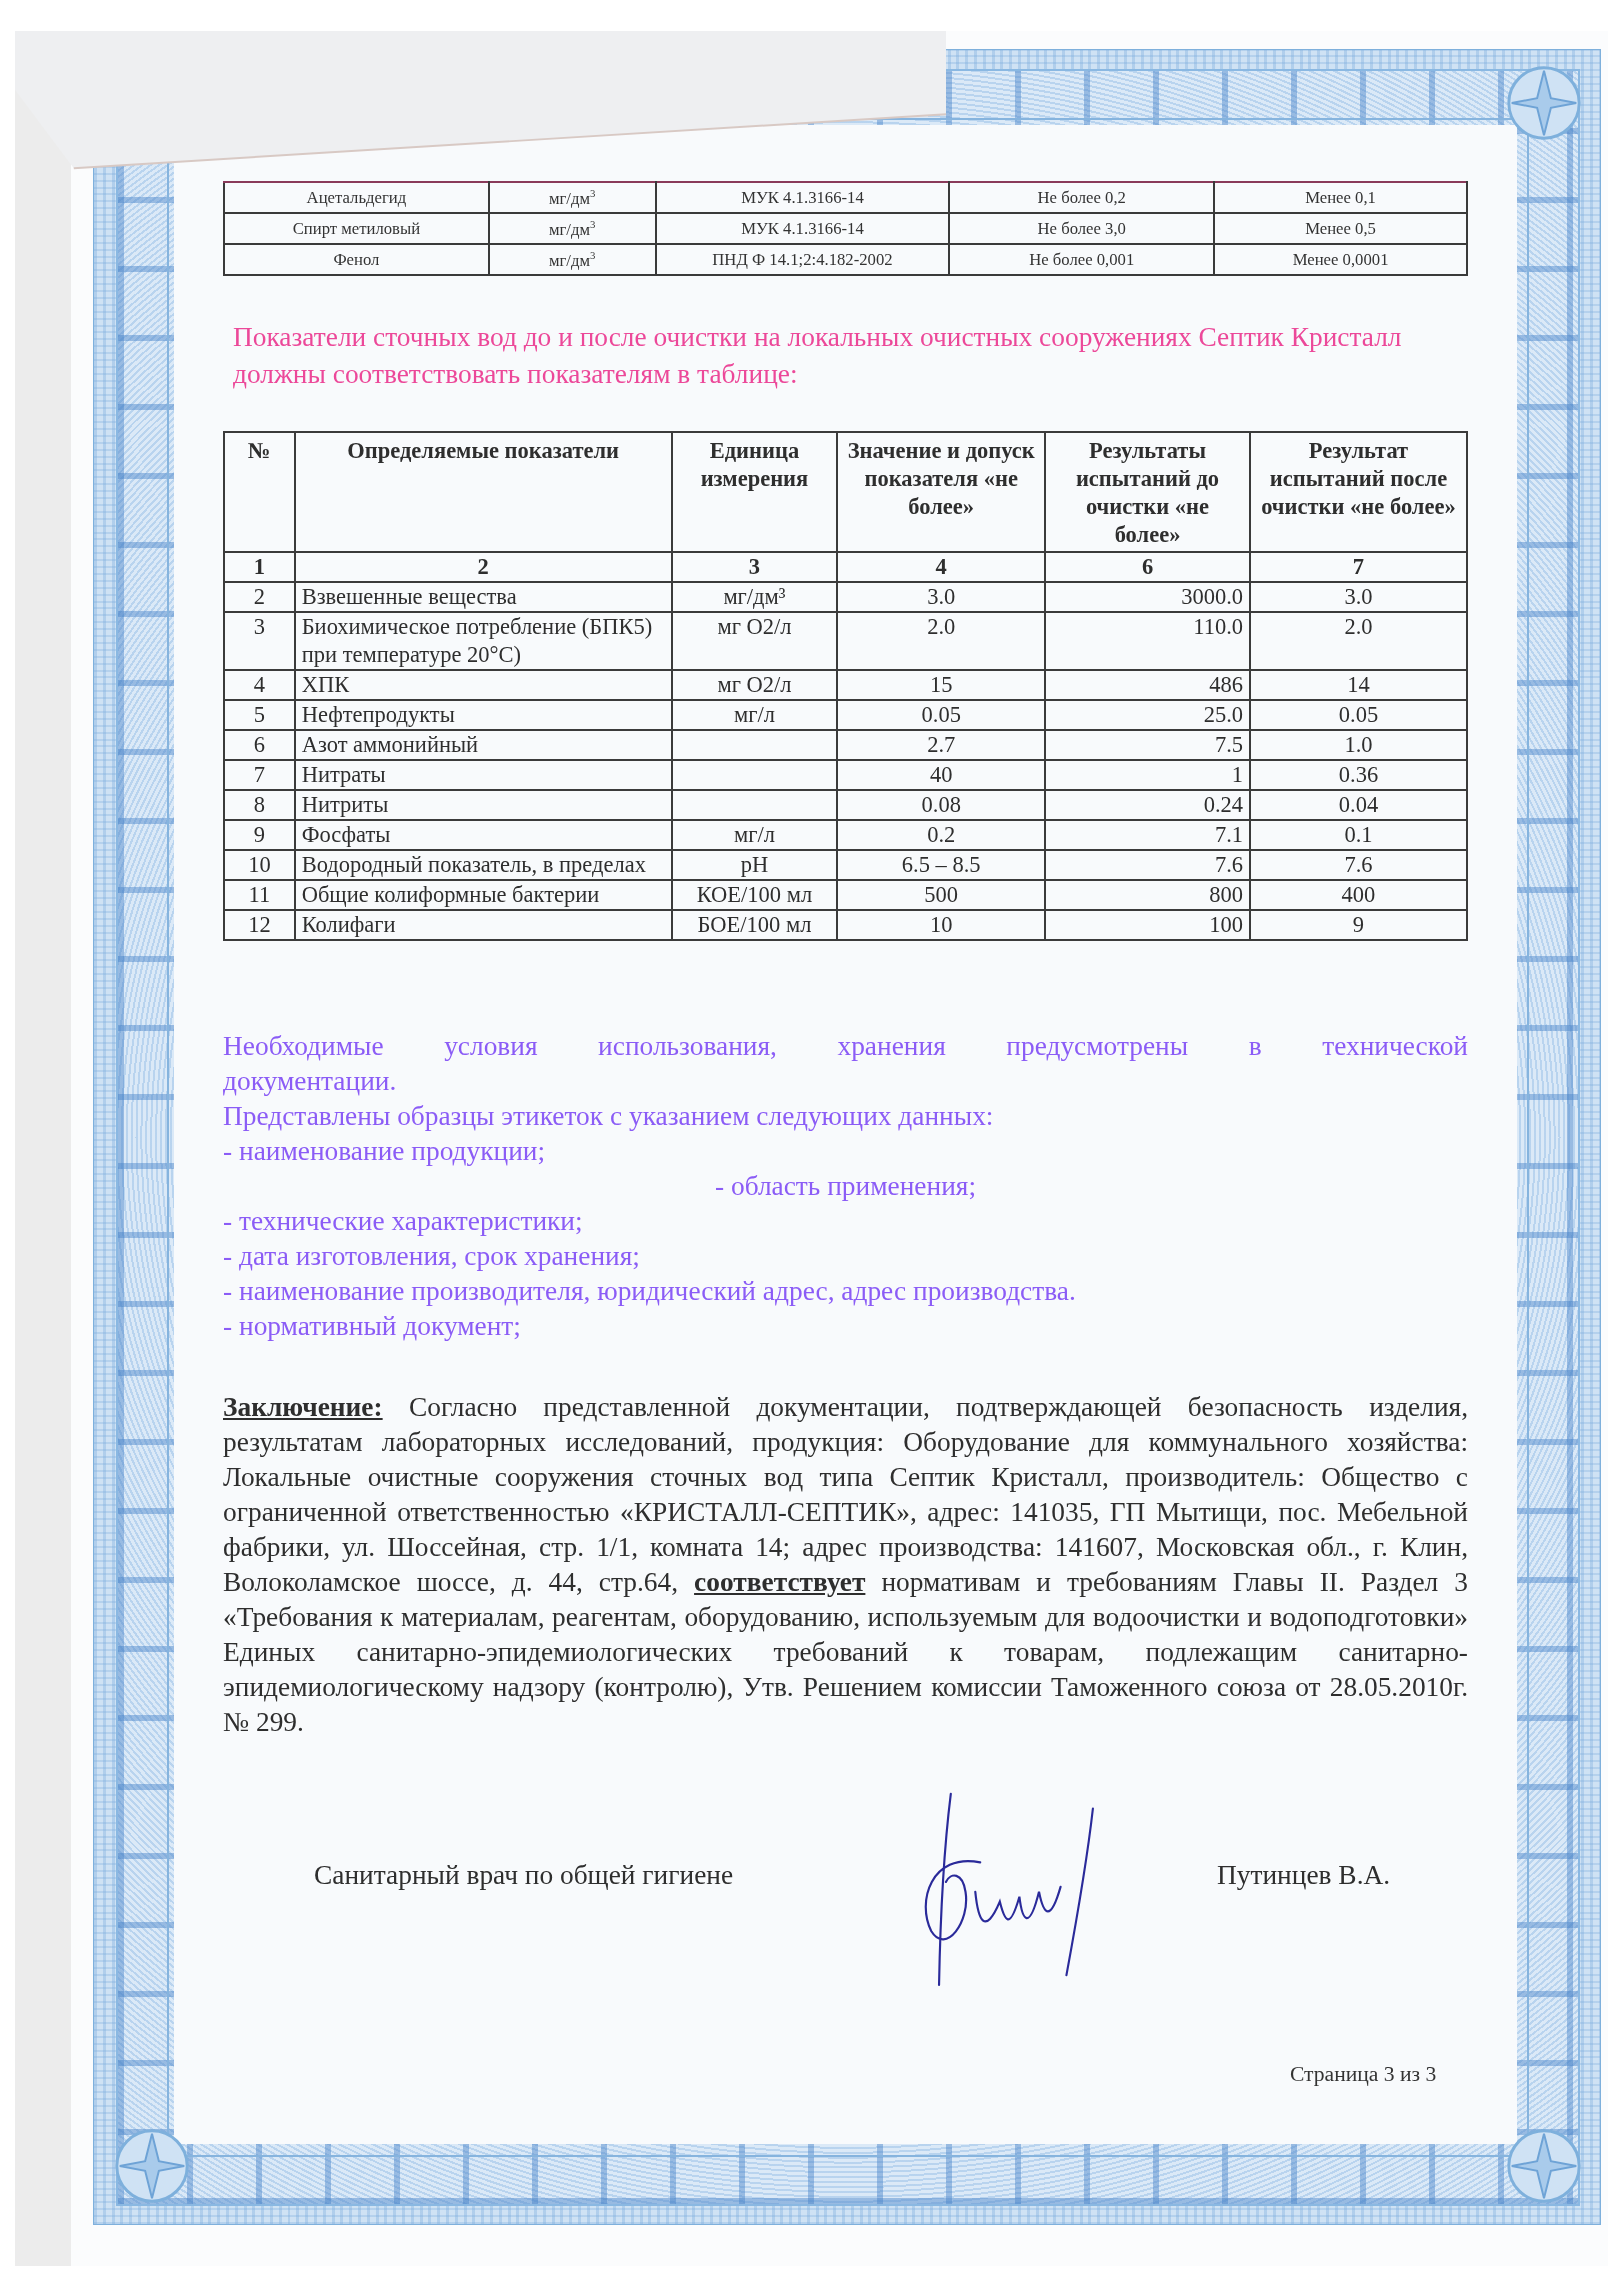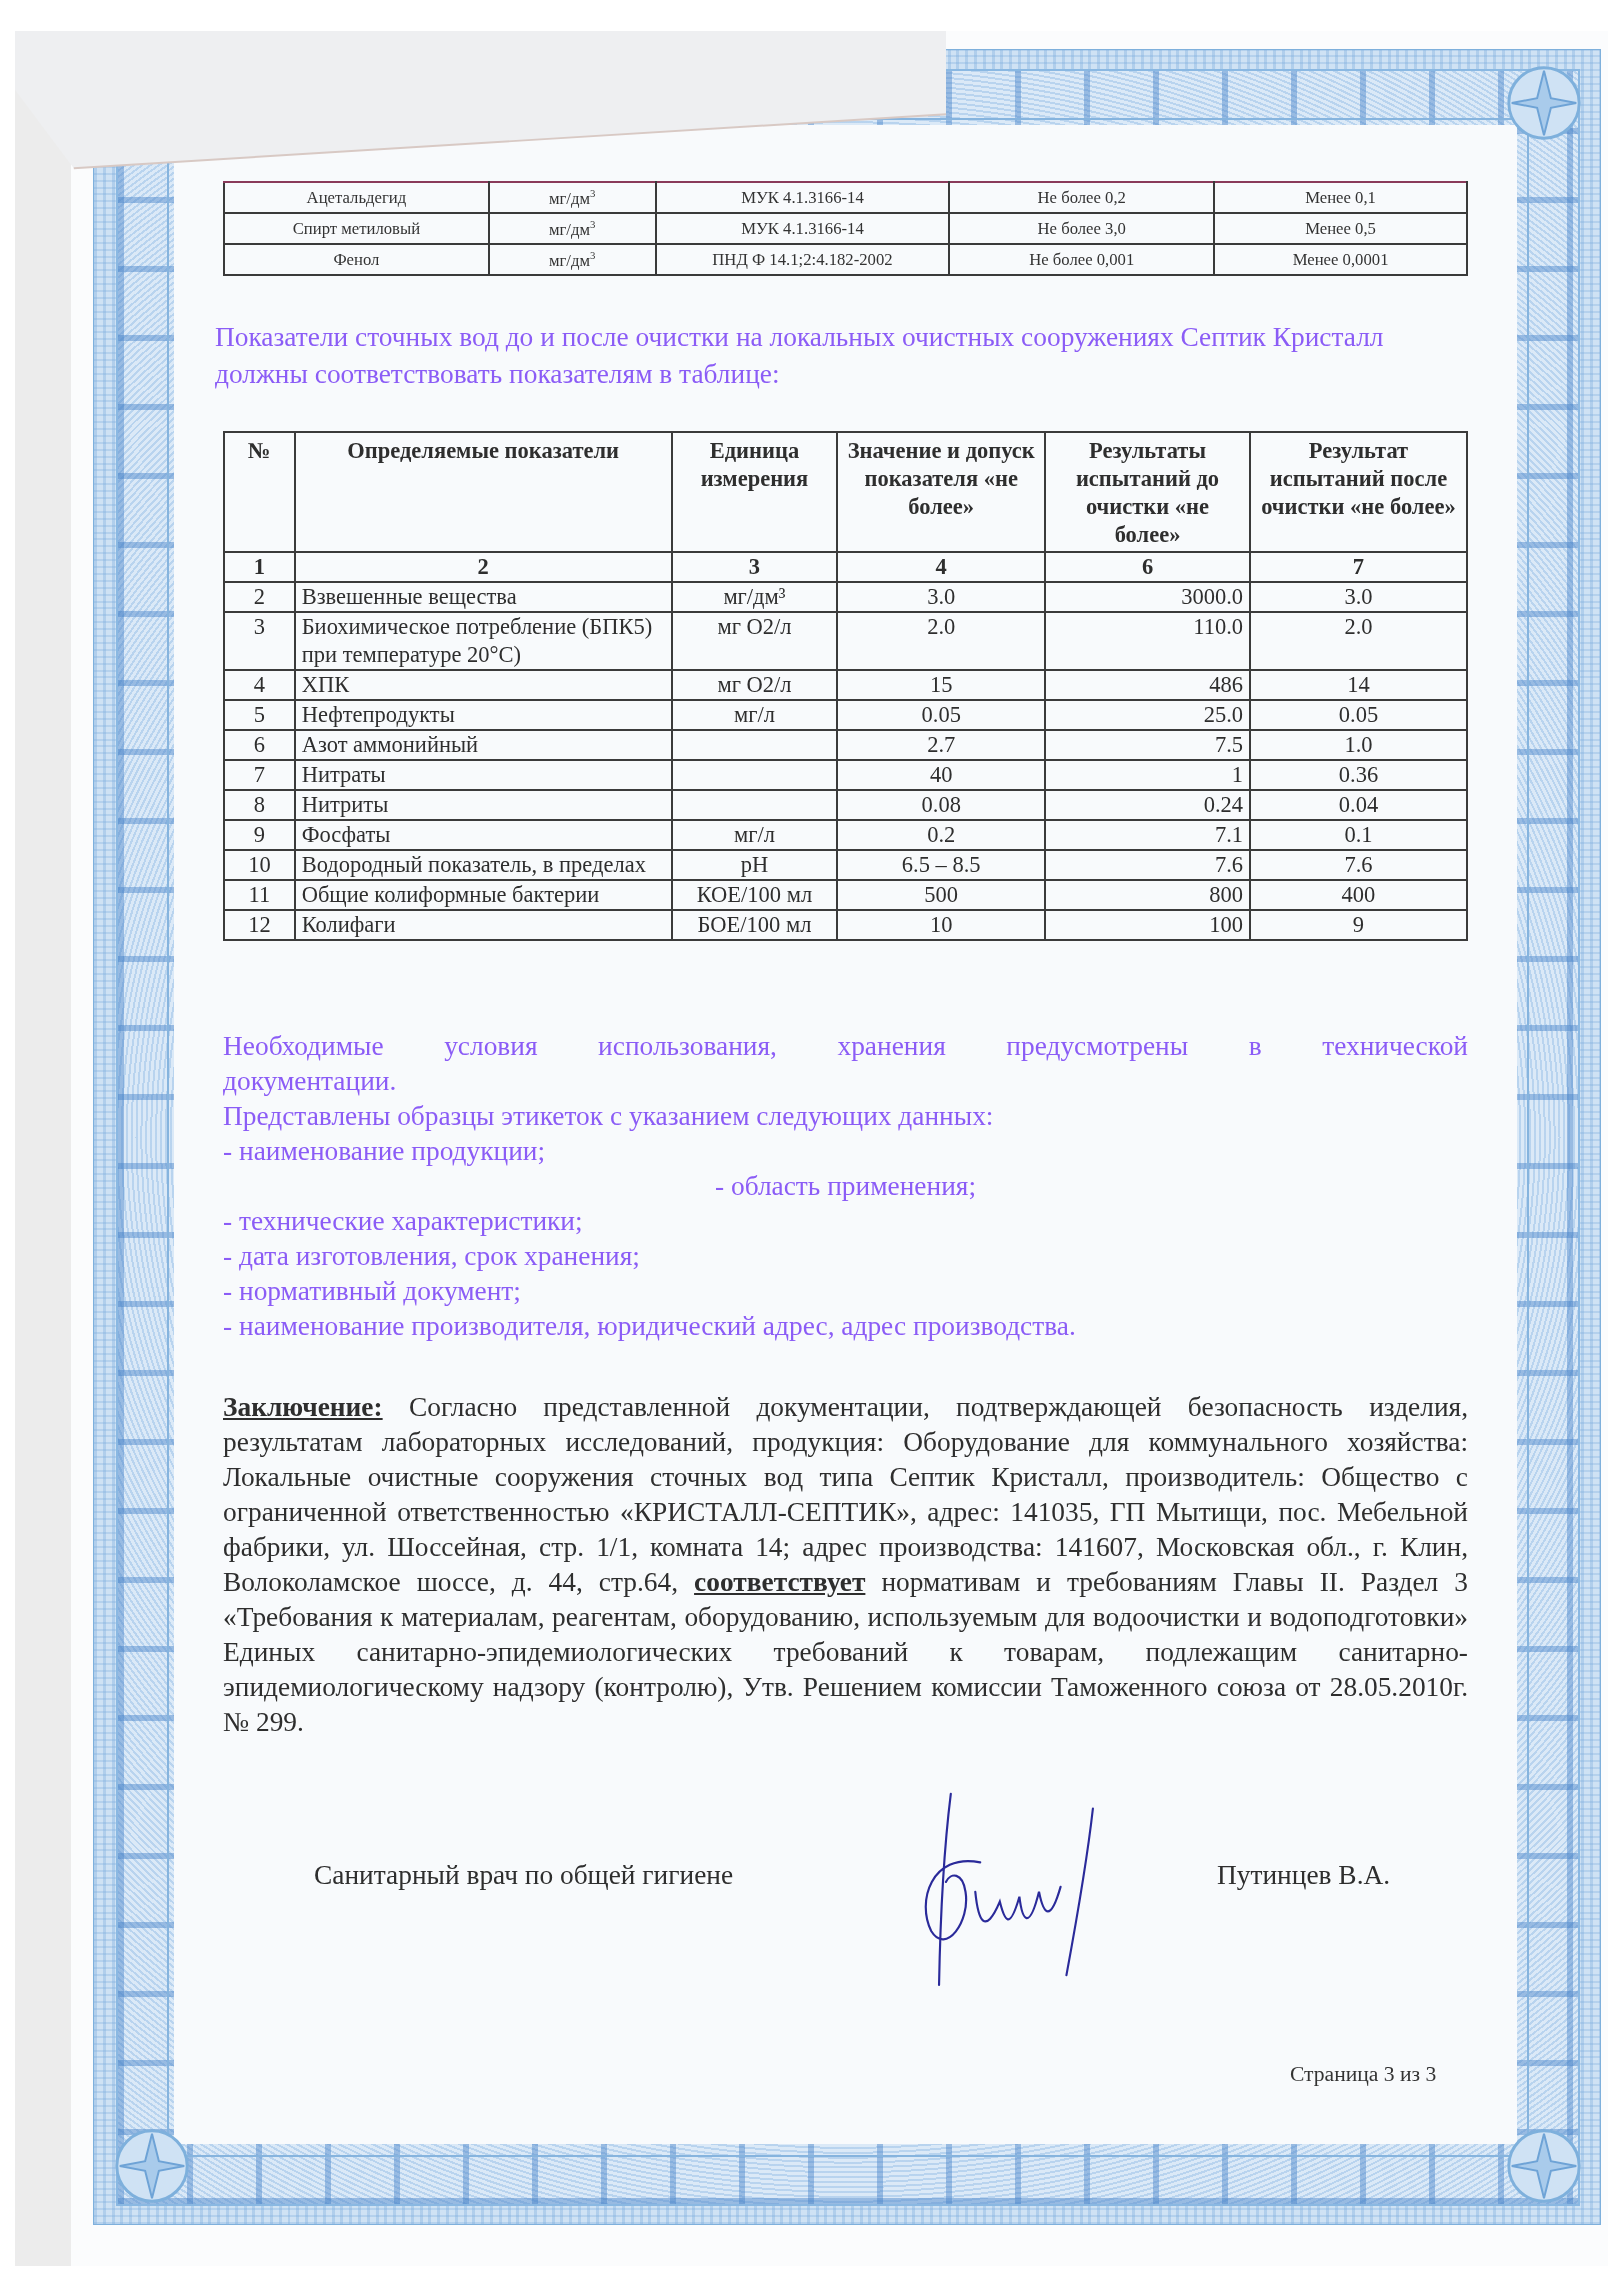--- a/index.html
+++ b/index.html
@@ -54,22 +54,22 @@
   table { border-collapse:collapse; position:absolute; }
   .top-table { left:223px; top:181px; width:1245px; font-size:16.7px; }
   .top-table td {
     border:2px solid #3a3a3a; text-align:center; height:29px; padding:0 3.9px;
     font-family:"Liberation Serif", serif; color:#333;
   }
   .top-table tr td { border-top-color:#8a3a5a; }
   sup { font-size:10.8px; }
 
   .intro {
-    position:absolute; left:215px; top:319px; width:1255px;
-    font-size:27.4px; line-height:37px; color:#8b5cf6;
+    position:absolute; left:233px; top:319px; width:1255px;
+    font-size:27.4px; line-height:37px; color:#ec4899;
   }
 
   
   .main-table { left:223px; top:431px; width:1245px; font-size:22.5px; color:#2e2e2e; }
   .main-table th, .main-table td {
     border:2px solid #3b3b3b; padding:0 5.9px; line-height:28px; vertical-align:top;
   }
   .main-table th { font-weight:bold; text-align:center; padding-top:3.9px; padding-bottom:2px; }
   .main-table tr { border-top:2px solid #7a3550; }
   .main-table td.c-num { text-align:center; width:57px; }
@@ -272,22 +272,22 @@
 
 <div class="notes">
   <p class="justify">Необходимые условия использования, хранения предусмотрены в технической</p>
   <p>документации.</p>
   <p>Представлены образцы этикеток с указанием следующих данных:</p>
   <div id="notes-list">
       <p style="margin: 0px;">- наименование продукции;</p>
       <p style="margin: 0px; text-align: center;">- область применения;</p>
       <p style="margin: 0px;">- технические характеристики;</p>
       <p style="margin: 0px;">- дата изготовления, срок хранения;</p>
+      <p style="margin: 0px;">- наименование производителя, юридический адрес, адрес производства.</p>
       <p style="margin: 0px;">- нормативный документ;</p>
-      <p style="margin: 0px;">- наименование производителя, юридический адрес, адрес производства.</p>
     </div>
 </div>
 
 <div class="conclusion">
   <p><span class="u-bold">Заключение:</span><span> Согласно представленной документации, подтверждающей безопасность изделия, результатам лабораторных исследований, продукция: Оборудование для коммунального хозяйства: Локальные очистные сооружения сточных вод типа Септик Кристалл, производитель: Общество с ограниченной ответственностью «КРИСТАЛЛ-СЕПТИК», адрес: 141035, ГП Мытищи, пос. Мебельной фабрики, ул. Шоссейная, стр. 1/1, комната 14; адрес производства: 141607, Московская обл., г. Клин, Волоколамское шоссе, д. 44, стр.64, </span><span class="u-bold">соответствует</span><span>  нормативам и требованиям Главы II. Раздел 3 «Требования к материалам, реагентам, оборудованию, используемым для водоочистки и водоподготовки» Единых санитарно-эпидемиологических требований к товарам, подлежащим санитарно-эпидемиологическому надзору (контролю), Утв. Решением комиссии Таможенного союза от 28.05.2010г. № 299.</span></p>
 </div>
 
 <div class="sign-role">Санитарный врач по общей гигиене</div>
 <svg class="signature" viewBox="0 0 300 220">
   <path d="M60 20 C55 60 50 110 48 215 M90 90 C40 80 25 130 40 160 C55 185 80 150 75 120 C72 100 60 100 55 110 M85 120 C88 150 95 165 110 130 C115 150 120 160 130 125 C133 150 140 160 150 120 C155 145 162 150 172 115 M205 35 C200 80 190 140 178 205" fill="none" stroke="#2a2a9a" stroke-width="2.2" stroke-linecap="round"></path>

